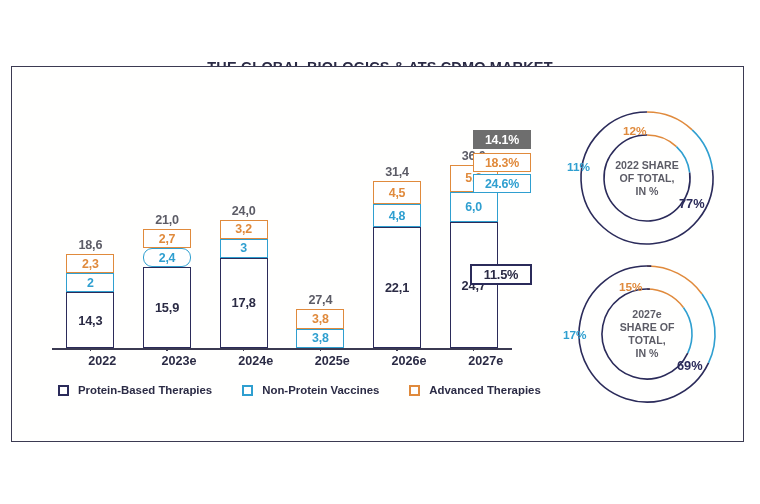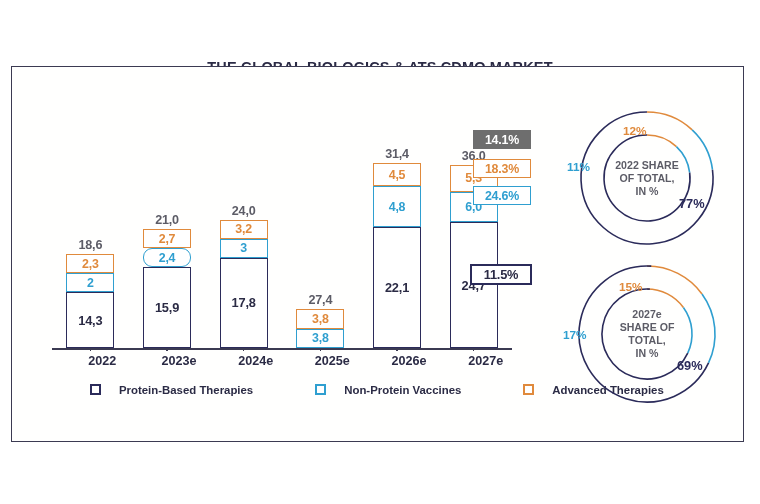--- a/index.html
+++ b/index.html
@@ -43,29 +43,29 @@
   .seg.pro{border:1.7px solid #2b2b5a;color:#2b2b45;font-size:12.8px;
            align-items:center;}
 
   
   .xlabels{position:absolute;left:64px;top:354px;width:460px;height:20px;}
   .xlab{position:absolute;width:62px;text-align:center;
         font-size:12.6px;font-weight:bold;color:#2b2b45;}
 
   
   .legend{position:absolute;left:58px;top:384px;display:flex;align-items:center;gap:30px;}
-  .li{display:flex;gap:18px;margin-left:32px;}
+  .li{display:flex;align-items:center;gap:9px;}
   .sw{width:11px;height:11px;box-sizing:border-box;background:#fff;}
   .sw.pro{border:2px solid #2b2b5a;}
   .sw.vac{border:2px solid #2f9fd0;}
   .sw.adv{border:2px solid #e08a3c;}
   .lt{font-size:11.4px;font-weight:bold;color:#2b2b45;white-space:nowrap;}
 
   
-  .badges{position:absolute;left:473px;top:130px;display:flex;flex-direction:column;gap:8px;}
+  .badges{position:absolute;left:473px;top:130px;display:flex;flex-direction:column;gap:2px;}
   .badge{width:58px;height:19px;box-sizing:border-box;
          display:flex;align-items:center;justify-content:center;
          font-size:12.4px;font-weight:bold;letter-spacing:-.2px;}
   .badge.total{background:#6e6e6e;color:#ffffff;border:1.6px solid #6e6e6e;}
   .badge.adv{background:#fff;color:#e08a3c;border:1.7px solid #e08a3c;}
   .badge.vac{background:#fff;color:#2f9fd0;border:1.7px solid #2f9fd0;}
   .badge.pro{background:#fff;color:#2b2b45;border:2px solid #2b2b5a;}
   .badge-pro-wrap{position:absolute;left:470px;top:264px;}
   .badge-pro-wrap .badge{width:62px;height:21px;font-size:12.8px;}
 
@@ -118,21 +118,21 @@
       <div class="tick" style="left: 267.533px;"></div>
       <div class="col" style="left: 237.333px;">
         <div class="total">27,4</div>
         <div class="seg adv" style="height: 19.3167px;">3,8</div>
         <div class="seg vac" style="height: 19.3167px;">3,8</div>
       </div>
       <div class="tick" style="left: 344.2px;"></div>
       <div class="col" style="left: 314px;">
         <div class="total">31,4</div>
         <div class="seg adv" style="height: 22.875px;">4,5</div>
-        <div class="seg vac" style="height: 41px;">4,8</div>
+        <div class="seg vac" style="height: 23px;">4,8</div>
         <div class="seg pro" style="height: 121px;">22,1</div>
       </div>
       <div class="tick" style="left: 420.867px;"></div>
       <div class="col" style="left: 390.667px;">
         <div class="total">36,0</div>
         <div class="seg adv" style="height: 26.9417px;">5,3</div>
         <div class="seg vac" style="height: 30.5px;">6,0</div>
         <div class="seg pro" style="height: 125.558px;">24,7</div>
       </div>
     </div>

